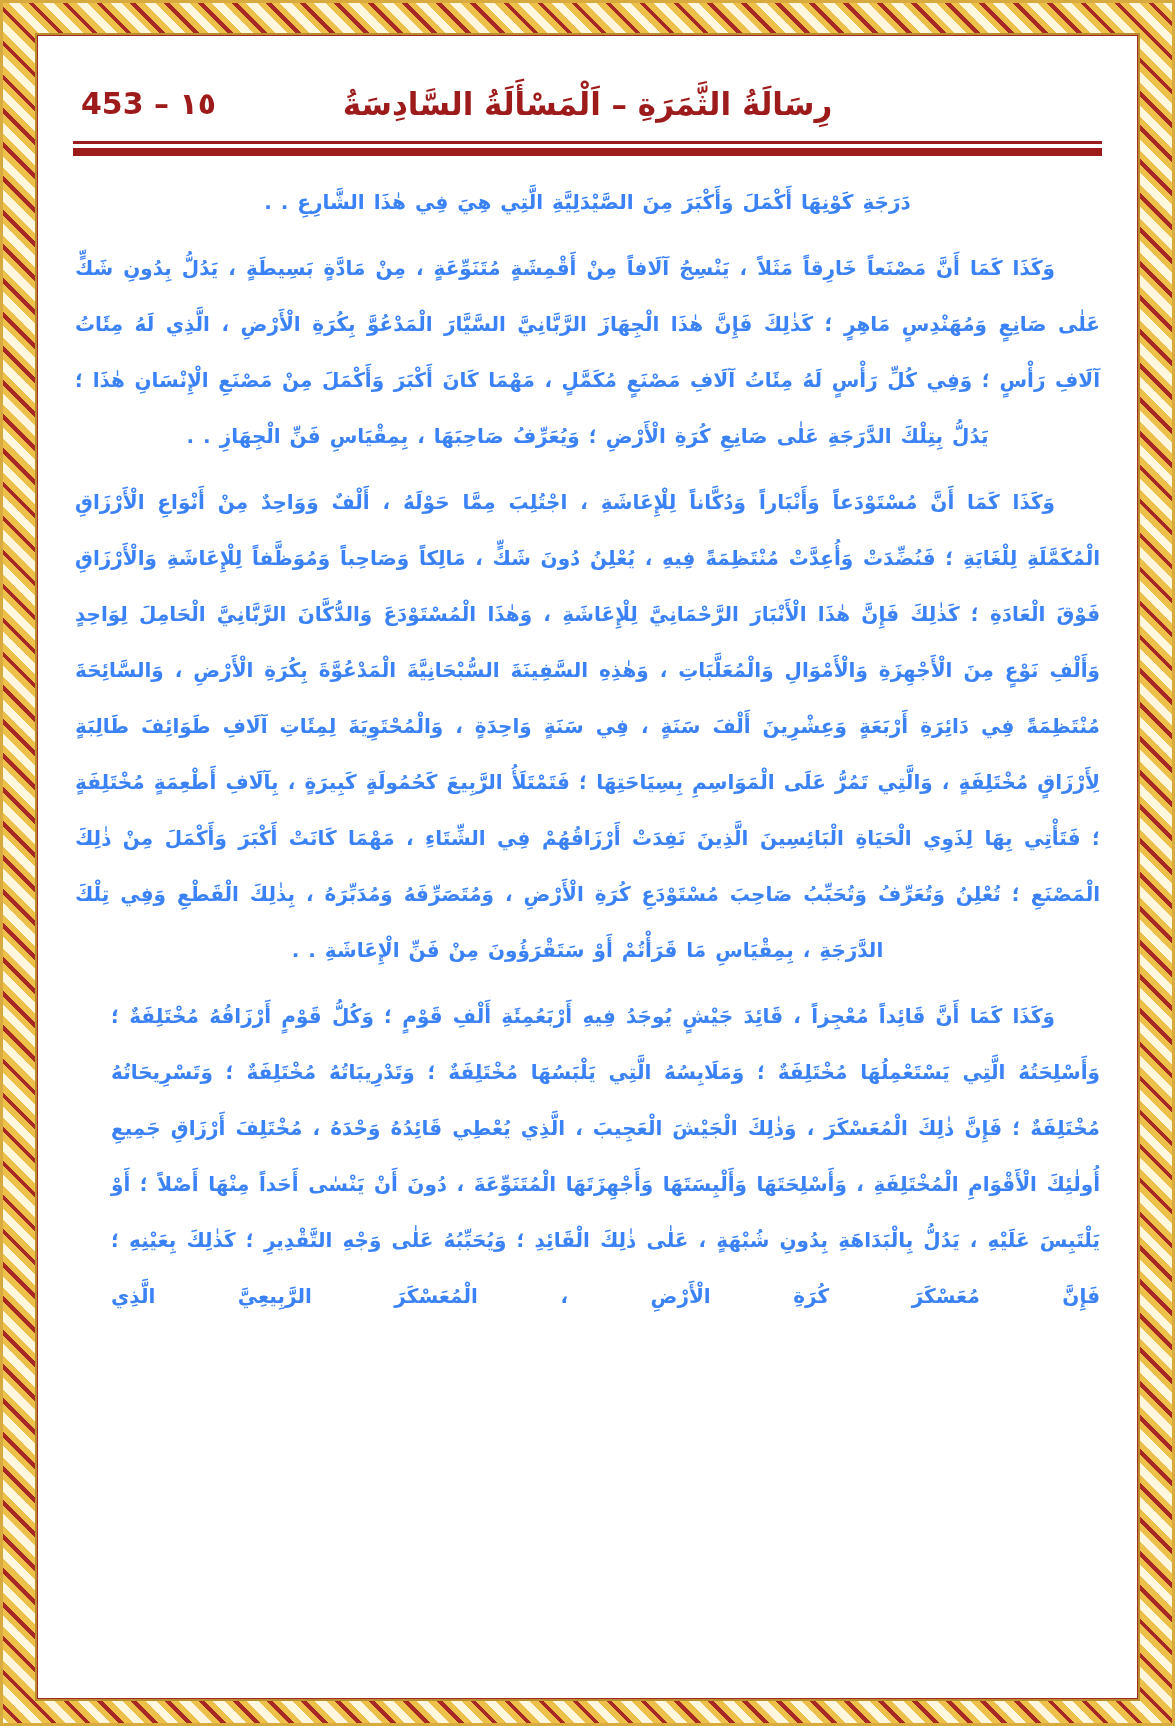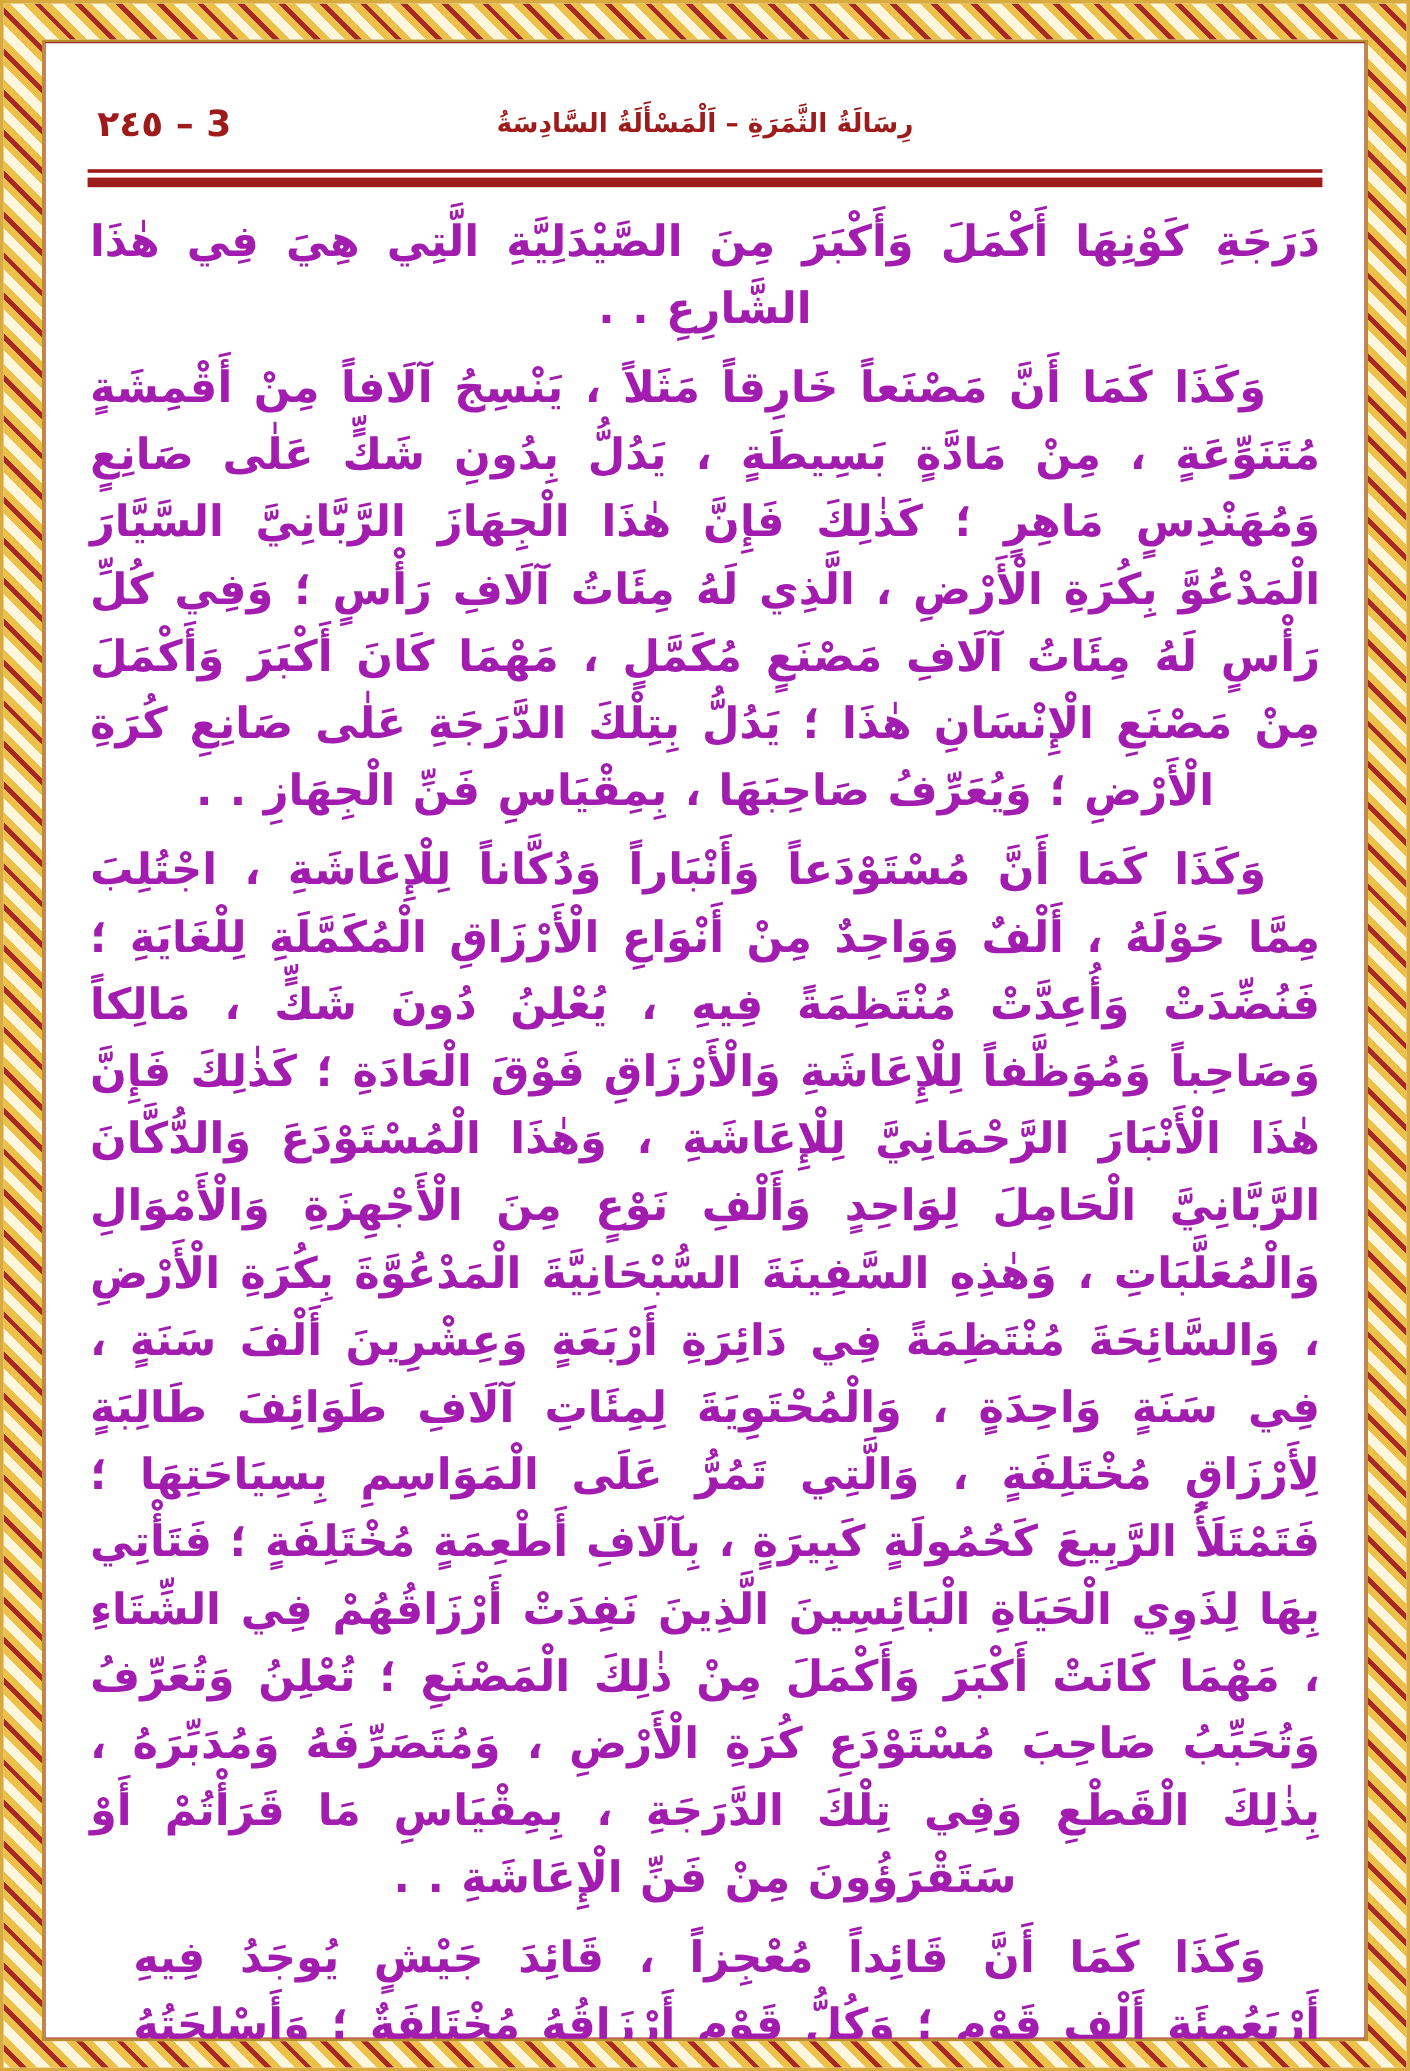--- a/index.html
+++ b/index.html
@@ -28,60 +28,60 @@
     background: #ffffff;
     border: 2px solid #b98f2e;
     box-shadow: inset 0 0 0 1px #a82826;
     padding: 40px 34px 10px 34px;
     overflow: hidden;
   }
   
   .header { position: relative; height: 58px; }
   .title {
     text-align: center;
-    font-size: 22px; font-weight: bold;
+    font-size: 31px; font-weight: bold;
     color: #9e1b1b;
     line-height: 58px;
   }
   .pagenum {
     position: absolute; left: 10px; top: 0;
     font-size: 30px; font-weight: bold;
     color: #9e1b1b;
     line-height: 58px;
     direction: rtl;
   }
   
   .rule { margin: 8px 2px 14px 2px; }
   .rule-thin  { height: 3px; background: #9e1b1b; }
   .rule-gap   { height: 4px; }
   .rule-thick { height: 8px; background: #9e1b1b; }
   
   .body { padding: 4px 4px 0 4px; }
   .para {
-    font-size: 36px; font-weight: bold;
-    color: #a21caf;
+    font-size: 20px; font-weight: bold;
+    color: #3b82f6;
     line-height: 56px;
     text-align: justify;
     text-align-last: center;
     text-indent: 45px;
     margin-bottom: 10px;
     word-spacing: 2px;
   }
   .para.cont { text-indent: 0; }
   .para.last { text-align-last: justify; margin-bottom: 0; margin-left: 36px; }
 </style>
 </head>
 <body>
 
 <div class="frame">
   <div class="page">
 
     <div class="header">
       <div class="title">رِسَالَةُ الثَّمَرَةِ – اَلْمَسْأَلَةُ السَّادِسَةُ</div>
-      <div class="pagenum">3 – ٢٤٥</div>
+      <div class="pagenum">١٥ – 453</div>
     </div>
 
     <div class="rule">
       <div class="rule-thin"></div>
       <div class="rule-gap"></div>
       <div class="rule-thick"></div>
     </div>
 
     <div class="body">
       <p class="para cont">دَرَجَةِ كَوْنِهَا أَكْمَلَ وَأَكْبَرَ مِنَ الصَّيْدَلِيَّةِ الَّتِي هِيَ فِي هٰذَا الشَّارِعِ . .</p>

